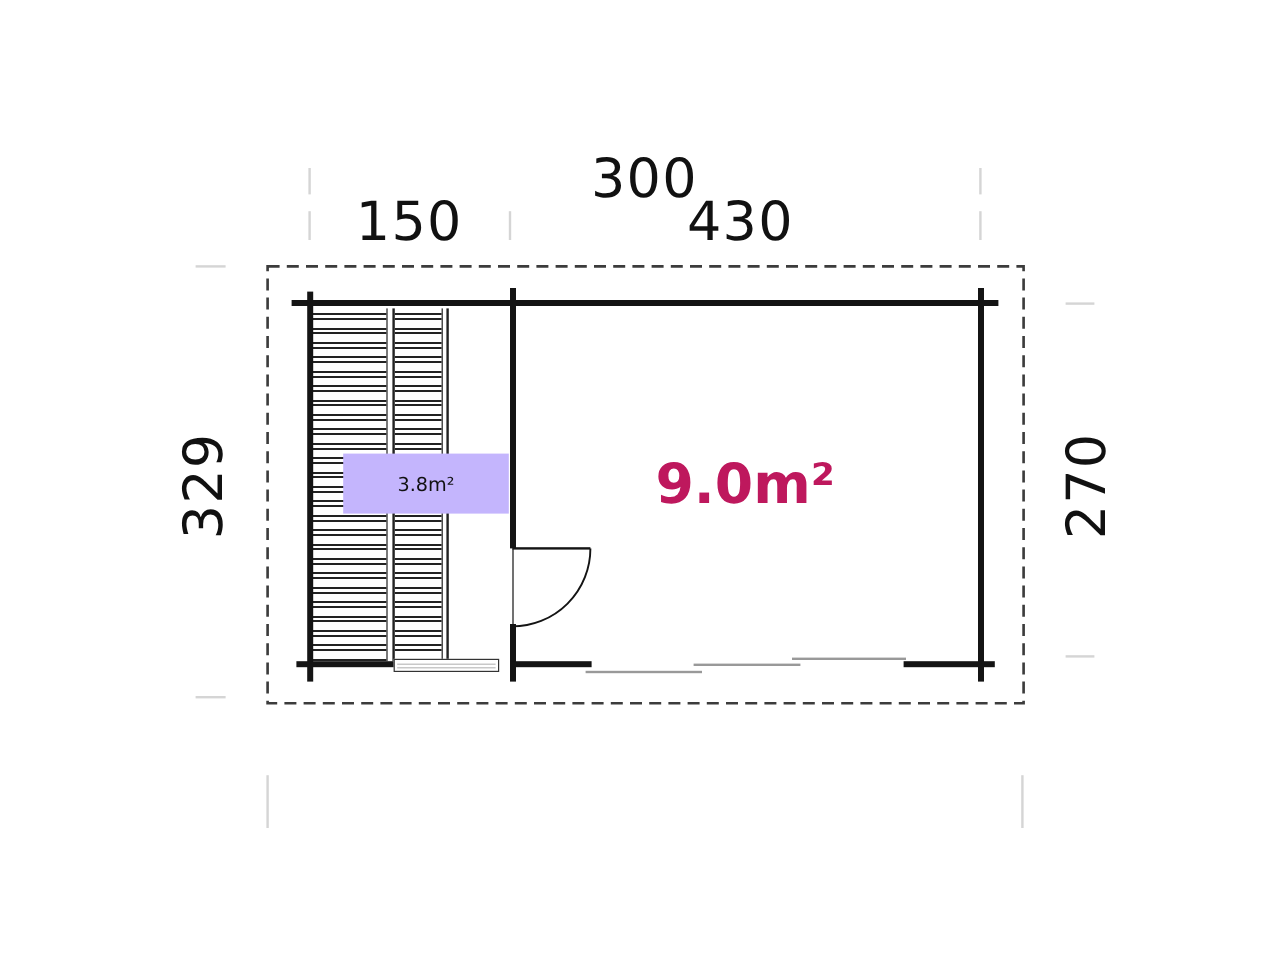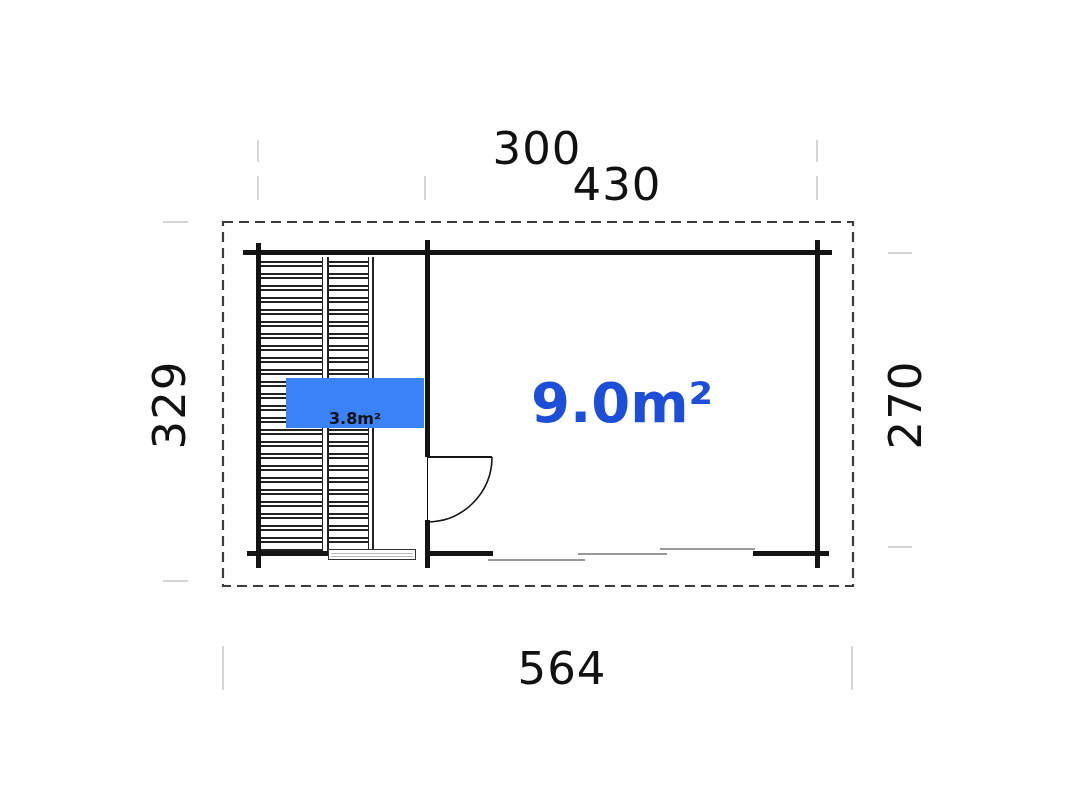--- a/index.html
+++ b/index.html
@@ -10,34 +10,34 @@
   .abs{position:absolute;}
   .wall{background:#141414;z-index:4;}
   .tick-v{width:2px;background:#d5d5d5;z-index:1;}
   .tick-h{height:2px;background:#d5d5d5;z-index:1;}
   .dim{
     font-size:45px;line-height:50px;text-align:center;white-space:nowrap;
     letter-spacing:1px;z-index:6;color:#111;
   }
   .dim.rot{transform:rotate(-90deg);transform-origin:center center;}
   .area-label{
-    font-size:56px;line-height:50px;font-weight:bold;text-align:center;
-    white-space:nowrap;z-index:6;color:#1d4ed8;
+    font-size:46px;line-height:50px;font-weight:bold;text-align:center;
+    white-space:nowrap;z-index:6;color:#be185d;
   }
   .ladder{
     z-index:2;background:
       repeating-linear-gradient(to bottom,
         rgba(0,0,0,0) 0px, rgba(0,0,0,0) 4px,
         #222 4px, #222 5.6px,
         rgba(0,0,0,0) 5.6px, rgba(0,0,0,0) 8px,
         #222 8px, #222 9.6px,
         rgba(0,0,0,0) 9.6px, rgba(0,0,0,0) 12px);
   }
   .ladder-edge{width:1.7px;background:#222;z-index:2;}
-  .label-box{background:#3b82f6;z-index:5;display:flex;align-items:flex-end;justify-content:center;font-weight:bold;}
+  .label-box{background:#c4b5fd;z-index:5;display:flex;align-items:center;justify-content:center;}
   .gray-line{height:2px;background:#999;z-index:3;}
   .thin-line{background:#141414;z-index:4;}
   .threshold{
     background:#fff;border:1.5px solid #333;z-index:5;box-sizing:border-box;
   }
   .threshold .inner{position:absolute;left:2px;right:2px;height:1px;background:#bbb;}
   svg.overlay{position:absolute;left:0;top:0;z-index:3;}
 </style>
 </head>
 <body>
@@ -88,18 +88,18 @@
     <div class="inner" style="top:2.5px;"></div>
     <div class="inner" style="top:5.5px;"></div>
   </div>
 
   <div class="abs label-box" style="left:286px;top:378px;width:138px;height:50px;">
     <span>3.8m²</span>
   </div>
   <div class="abs area-label" style="left:531px;top:378px;width:180px;height:50px;">9.0m²</div>
 
   <div class="abs dim" style="left:477px;top:124px;width:120px;height:50px;">300</div>
+  <div class="abs dim" style="left:281px;top:160px;width:120px;height:50px;">150</div>
   <div class="abs dim" style="left:557px;top:160px;width:120px;height:50px;">430</div>
   <div class="abs dim rot" style="left:110px;top:380px;width:120px;height:50px;">329</div>
   <div class="abs dim rot" style="left:846px;top:380px;width:120px;height:50px;">270</div>
-  <div class="abs dim" style="left:502px;top:644px;width:120px;height:50px;">564</div>
 
 </div>
 
 </body></html>

